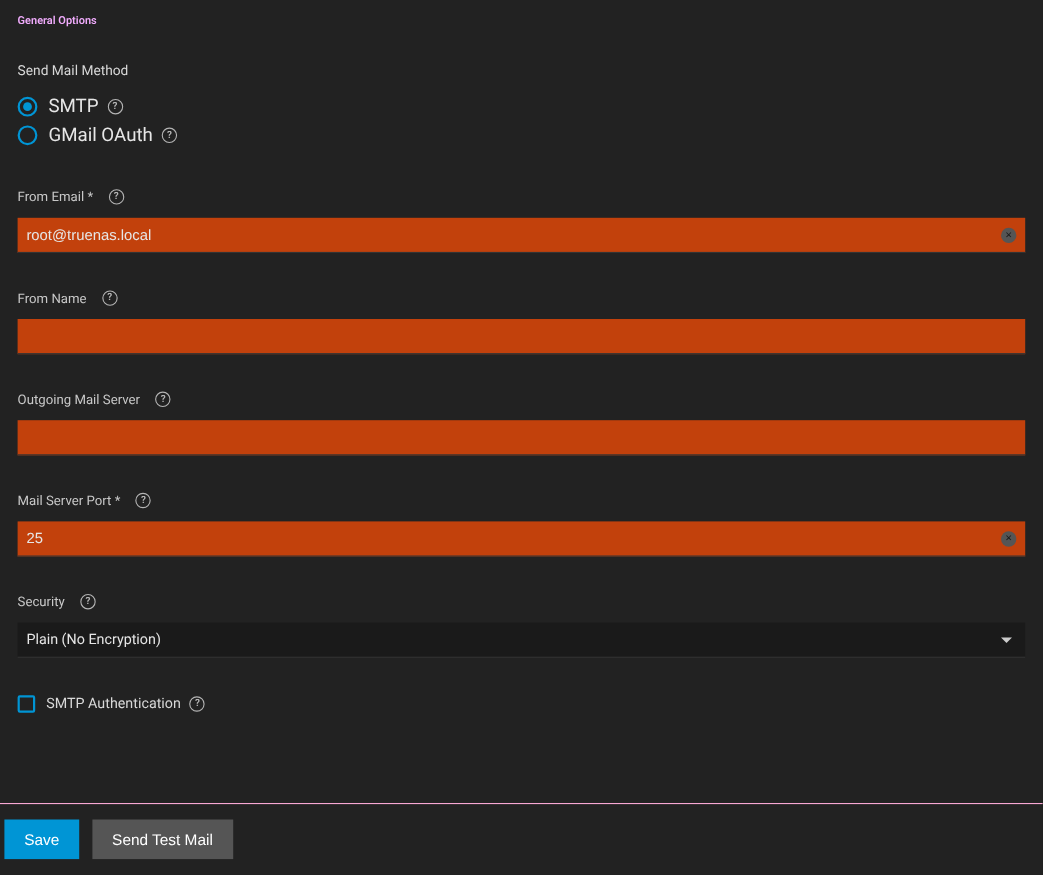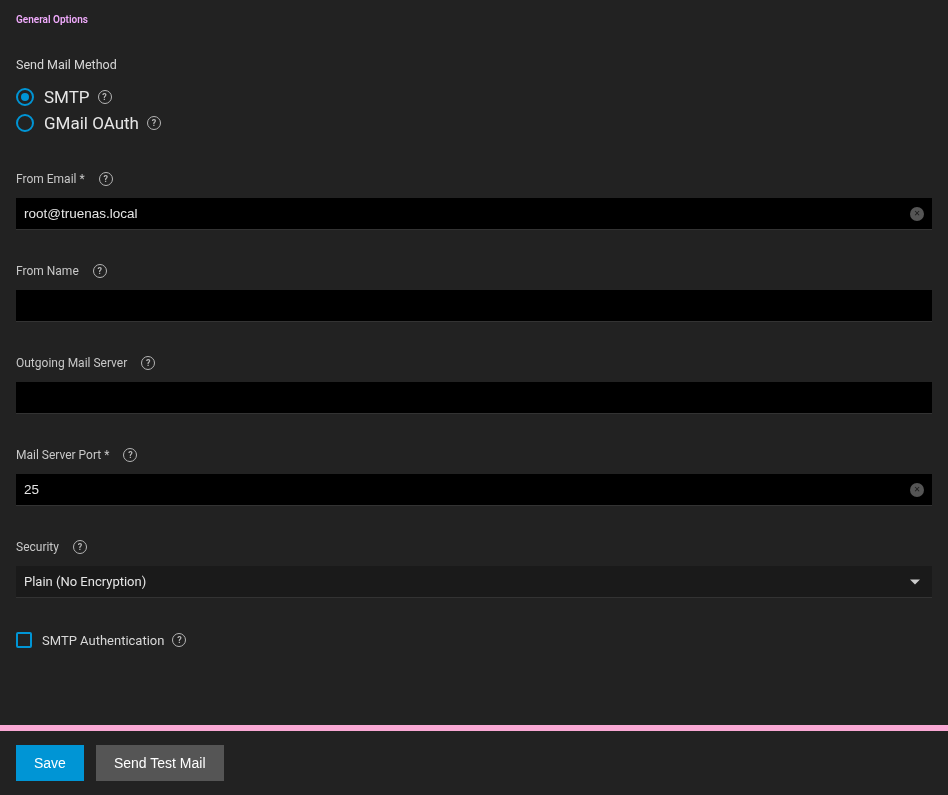--- a/index.html
+++ b/index.html
@@ -92,21 +92,21 @@
       color: #c8c8c8;
       margin-right: 14px;
     }
     .input-wrapper {
       position: relative;
       width: 100%;
     }
     .text-input {
       width: 100%;
       height: 32px;
-      background: #000000;
+      background: #c2410c;
       border: none;
       border-bottom: 1px solid #333333;
       color: #e6e6e6;
       font-size: 13.5px;
       padding: 0 30px 0 8px;
       outline: none;
     }
     .text-input::placeholder {
       color: #666;
     }
@@ -176,22 +176,22 @@
     .checkbox-label {
       color: #d8d8d8;
       font-size: 13px;
       margin-right: 8px;
     }
     .footer {
       position: absolute;
       bottom: 0;
       left: 0;
       right: 0;
-      border-top: 6px solid #f9a8d4;
-      padding: 14px 16px;
+      border-top: 1px solid #f9a8d4;
+      padding: 14px 4px;
       display: flex;
       gap: 12px;
       background: #222222;
     }
     .btn {
       height: 36px;
       padding: 0 18px;
       border: none;
       font-size: 14px;
       font-weight: 500;

